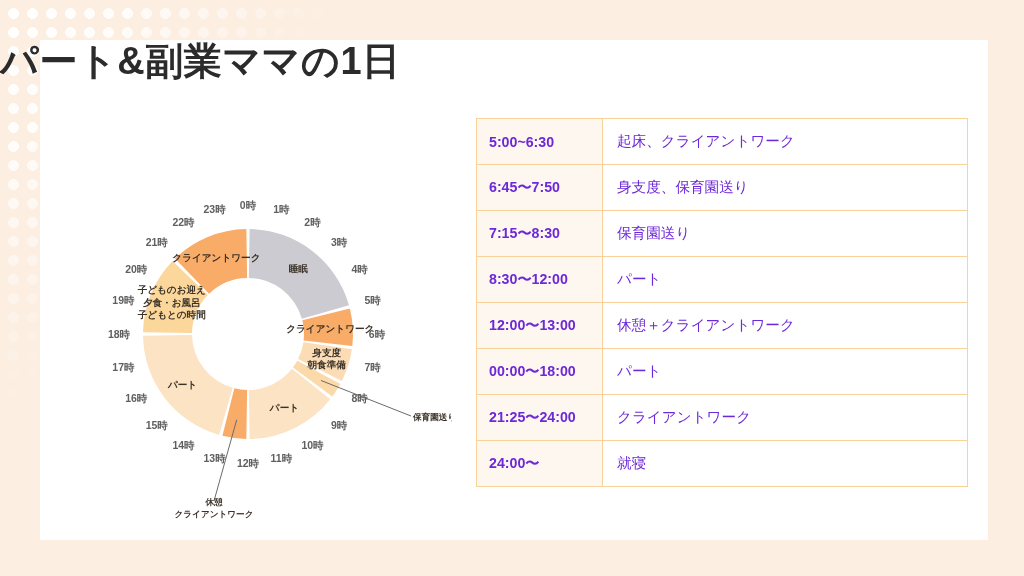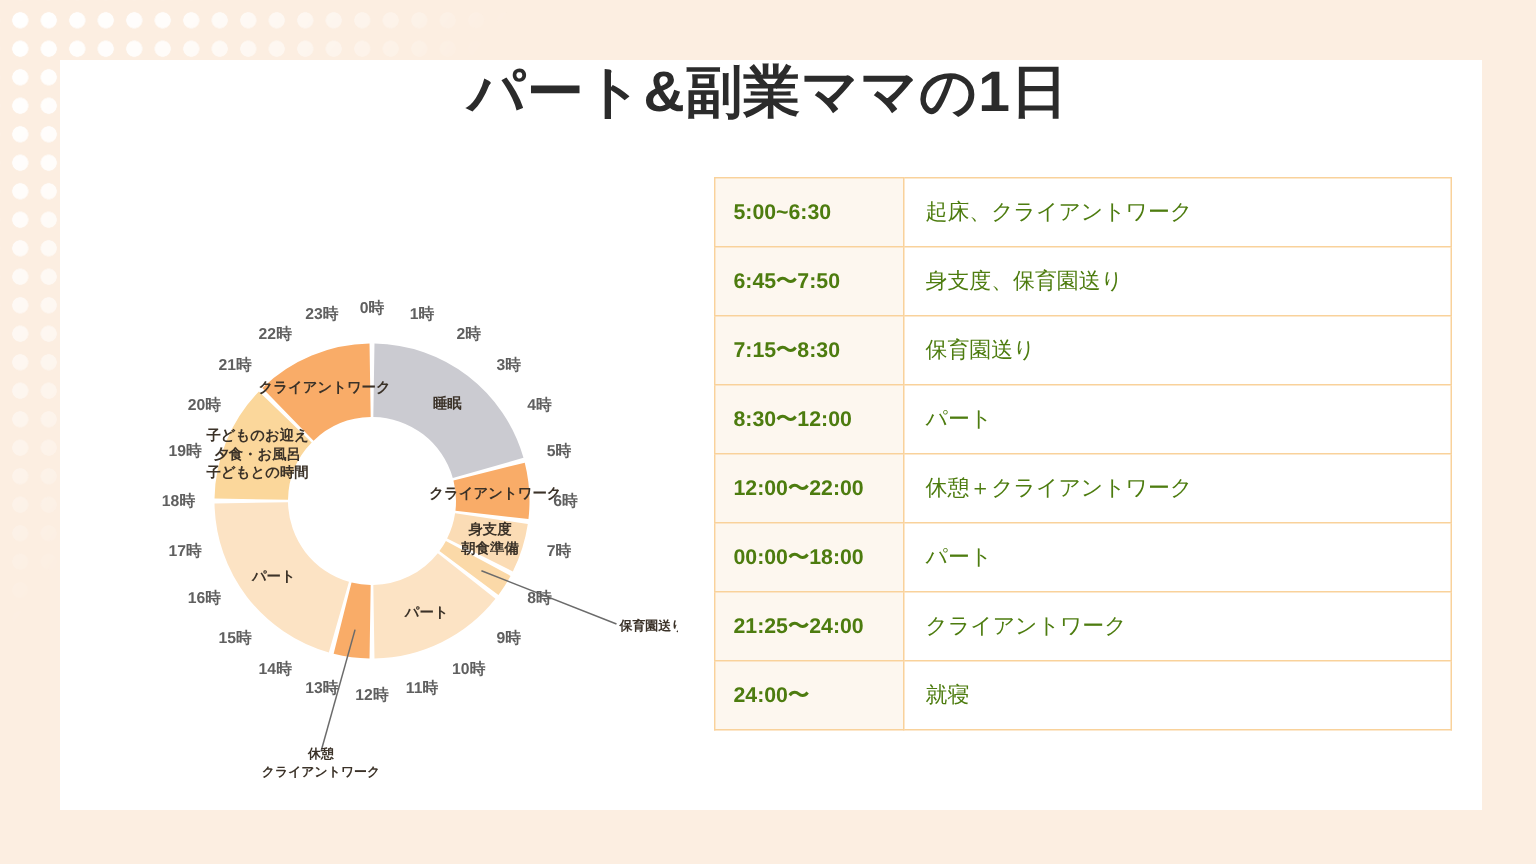--- a/index.html
+++ b/index.html
@@ -42,21 +42,21 @@
     left: 40px; top: 40px;
     width: 948px; height: 500px;
     background: #ffffff;
   }
 
   
   #title {
     position: absolute;
     left: 0; top: 36px;
     width: 1024px;
-    text-align: center;
+    text-align: left;
     font-size: 38px;
     font-weight: 700;
     color: #2b2b2b;
     letter-spacing: 0.5px;
   }
 
   
   #chart-area {
     position: absolute;
     left: 52px; top: 110px;
@@ -90,21 +90,21 @@
     left: 476px; top: 118px;
     width: 492px;
     border-collapse: collapse;
     table-layout: fixed;
   }
   #schedule td {
     border: 1.4px solid #F9D29B;
     height: 46px;
     padding: 0 14px;
     font-size: 14.6px;
-    color: #4d7c0f;
+    color: #6d28d9;
     vertical-align: middle;
     background: #ffffff;
     white-space: nowrap;
   }
   #schedule td.t-time {
     width: 126px;
     background: #FDF7EF;
     font-weight: 700;
     font-size: 14.2px;
     padding: 0 12px;
@@ -203,21 +203,21 @@
         </tr>
         <tr>
           <td class="t-time">7:15〜8:30</td>
           <td class="t-act">保育園送り</td>
         </tr>
         <tr>
           <td class="t-time">8:30〜12:00</td>
           <td class="t-act">パート</td>
         </tr>
         <tr>
-          <td class="t-time">12:00〜22:00</td>
+          <td class="t-time">12:00〜13:00</td>
           <td class="t-act">休憩＋クライアントワーク</td>
         </tr>
         <tr>
           <td class="t-time">00:00〜18:00</td>
           <td class="t-act">パート</td>
         </tr>
         <tr>
           <td class="t-time">21:25〜24:00</td>
           <td class="t-act">クライアントワーク</td>
         </tr>

